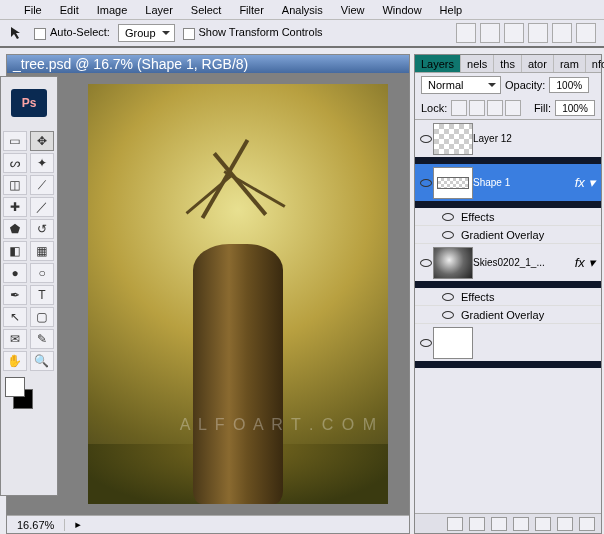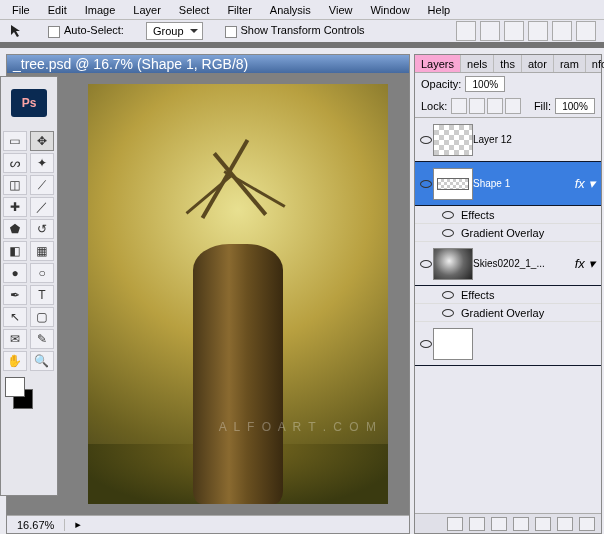--- a/index.html
+++ b/index.html
@@ -1,19 +1,19 @@
 <!DOCTYPE html>
 <html><head>
 <meta charset="utf-8">
 <style>
 * { margin:0; padding:0; box-sizing:border-box; font-family:Tahoma,sans-serif; font-size:11px; }
 body { background:#eaeaf0; width:604px; height:534px; overflow:hidden; position:relative; }
-.menubar { background:#e8e8f0; border-bottom:1px solid #bbb; height:20px; display:flex; align-items:center; padding:0 4px; gap:2px; }
+.menubar { background:#e8e8f0; border-bottom:1px solid #bbb; height:20px; display:flex; align-items:center; padding:0 16px; gap:2px; }
 .menubar span { padding:2px 8px; cursor:default; }
-.optbar { height:28px; background:#e8e8f0; border-bottom:6px solid #737373; display:flex; align-items:center; padding:0 8px; gap:22px;justify-content:center; }
+.optbar { height:28px; background:#e8e8f0; border-bottom:2px solid #737373; display:flex; align-items:center; padding:0 8px; gap:8px;justify-content:center; }
 .ico { width:18px; height:18px; display:inline-flex; align-items:center; justify-content:center; }
 .chk { width:12px; height:12px; border:1px solid #888; background:#fff; display:inline-block; vertical-align:middle; margin-right:4px; }
 .sel { border:1px solid #999; background:#fff; padding:1px 18px 1px 6px; position:relative; height:18px; display:inline-flex; align-items:center; }
 .sel::after { content:""; position:absolute; right:4px; top:6px; border:4px solid transparent; border-top-color:#333; }
 .align-btns { display:flex; gap:4px; margin-left:auto; }
 .align-btns div { width:20px; height:20px; border:1px solid #aaa; background:#f0f0f5; }
 .workspace { position:relative; height:486px; }
 .docwin { position:absolute; left:6px; top:6px; width:404px; height:480px; border:1px solid #888; background:#eee; }
 .doctitle { background:linear-gradient(#7fa3d6,#456aa0); color:#fff; height:18px; display:flex; align-items:center; padding:0 6px; font-size:14px; }
 .docbody { position:relative; height:calc(100% - 36px); background:#808080; display:flex; }
@@ -28,34 +28,34 @@
 .swatch.bg { background:#000; margin-top:-8px; margin-left:8px; }
 .canvas { flex:1; margin-left:60px; background:#808080; position:relative; display:flex; align-items:center; justify-content:center; }
 .tree-img { width:300px; height:420px; background:radial-gradient(circle at 50% 30%, #e8e090 0%, #b8a040 40%, #6a6020 75%, #3a3a1a 100%); position:relative; overflow:hidden; }
 .trunk { position:absolute; left:50%; bottom:0; transform:translateX(-50%); width:90px; height:260px; background:linear-gradient(90deg,#4a3818,#8a6a30 40%,#6a5020 60%,#3a2a10); border-radius:40% 40% 10% 10% / 10% 10% 5% 5%; }
 .branch { position:absolute; background:#5a4820; }
 .b1 { left:50%; top:60px; width:4px; height:80px; transform:rotate(-40deg); }
 .b2 { left:45%; top:50px; width:4px; height:90px; transform:rotate(30deg); }
 .b3 { left:55%; top:70px; width:3px; height:70px; transform:rotate(-60deg); }
 .b4 { left:40%; top:80px; width:3px; height:60px; transform:rotate(50deg); }
 .ground { position:absolute; bottom:0; left:0; right:0; height:60px; background:radial-gradient(ellipse at 50% 0%, #7a6a20 0%, #3a3a10 80%); }
-.wm { position:absolute; bottom:70px; right:10px; color:rgba(255,255,255,0.3); font-size:12px; letter-spacing:2px; }
+.wm { position:absolute; bottom:70px; right:10px; color:rgba(255,255,255,0.3); font-size:16px; letter-spacing:2px; }
 .statusbar { height:18px; background:#e8e8f0; border-top:1px solid #aaa; display:flex; align-items:center; font-size:10px; }
 .statusbar > div { padding:0 10px; border-right:1px solid #bbb; }
 
 .panels { position:absolute; right:2px; top:6px; width:188px; height:480px; background:#e8e8f0; border:1px solid #888; z-index:6; }
 .ptabs { display:flex; height:18px; background:#dcdce4; border-bottom:1px solid #aaa; font-size:10px; }
 .ptabs span { padding:2px 6px; border-right:1px solid #bbb; display:flex; align-items:center; }
-.ptabs span.act { background:#f9a8d4; }
+.ptabs span.act { background:#0f766e; }
 .prow { display:flex; align-items:center; padding:3px 6px; gap:4px; }
 .numfield { border:1px solid #999; background:#fff; width:40px; height:16px; text-align:left; font-size:10px; display:inline-flex; align-items:center; justify-content:center; }
 .lock-icons { display:flex; gap:2px; }
 .lock-icons div { width:16px; height:16px; border:1px solid #aaa; background:#f0f0f5; }
 .layerlist { border-top:1px solid #aaa; max-height:380px; overflow:hidden; }
-.layer { display:flex; align-items:center; min-height:44px; border-bottom:1px solid #0f172a; padding:2px 4px; }
+.layer { display:flex; align-items:center; min-height:44px; border-bottom:7px solid #0f172a; padding:2px 4px; }
 .layer.selL { background:#3a7ee0; color:#fff; }
 .eye { width:14px; height:14px; display:flex; align-items:center; justify-content:center; }
 .eye::before { content:""; width:10px; height:6px; border:1px solid #333; border-radius:50%; }
 .thumb { width:40px; height:32px; border:1px solid #888; background:repeating-conic-gradient(#ccc 0 25%, #fff 0 50%) 0 0/10px 10px; }
 .thumb.shape { background:#fff; display:flex; align-items:center; justify-content:center; }
 .thumb.shape::after { content:""; width:30px; height:10px; background:repeating-conic-gradient(#ccc 0 25%, #fff 0 50%) 0 0/6px 6px; border:1px solid #666; }
 .thumb.sky { background:radial-gradient(circle at 40% 40%, #eee 0%, #666 50%, #222 100%); }
 .thumb.white { background:#fff; }
 .lname { flex:1; font-size:10px; }
 .fxbadge { font-style:italic; font-size:13px; margin-left:auto; padding-right:2px;text-align:right; }
@@ -157,20 +157,21 @@
   <div class="panels">
     <div class="ptabs">
       <span class="act">Layers</span>
       <span>nels</span>
       <span>ths</span>
       <span>ator</span>
       <span>ram</span>
       <span>nfo</span>
     </div>
     <div class="prow">
+      <span class="sel" style="width:80px">Normal</span>
       <span>Opacity:</span>
       <span class="numfield">100%</span>
     </div>
     <div class="prow">
       <span>Lock:</span>
       <div class="lock-icons">
         <div></div>
         <div></div>
         <div></div>
         <div></div>

